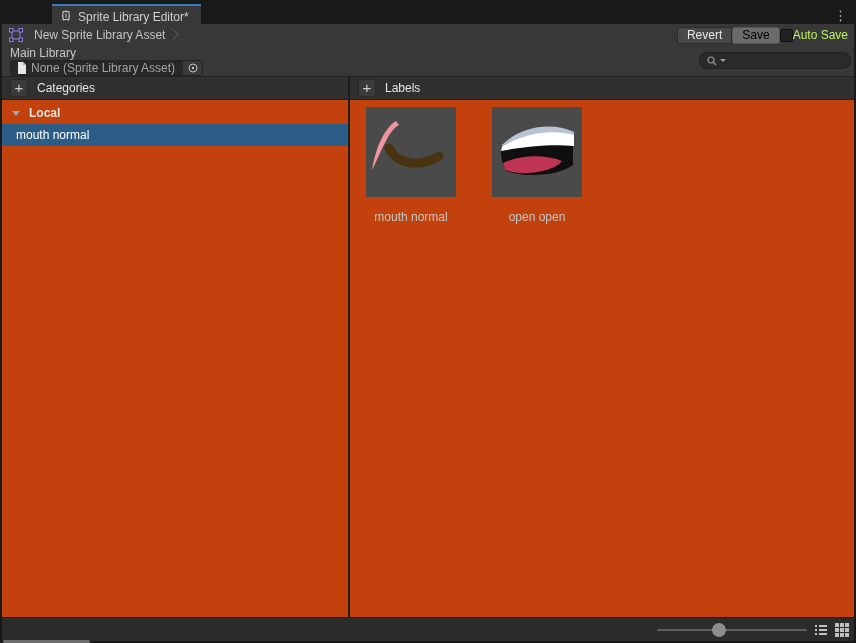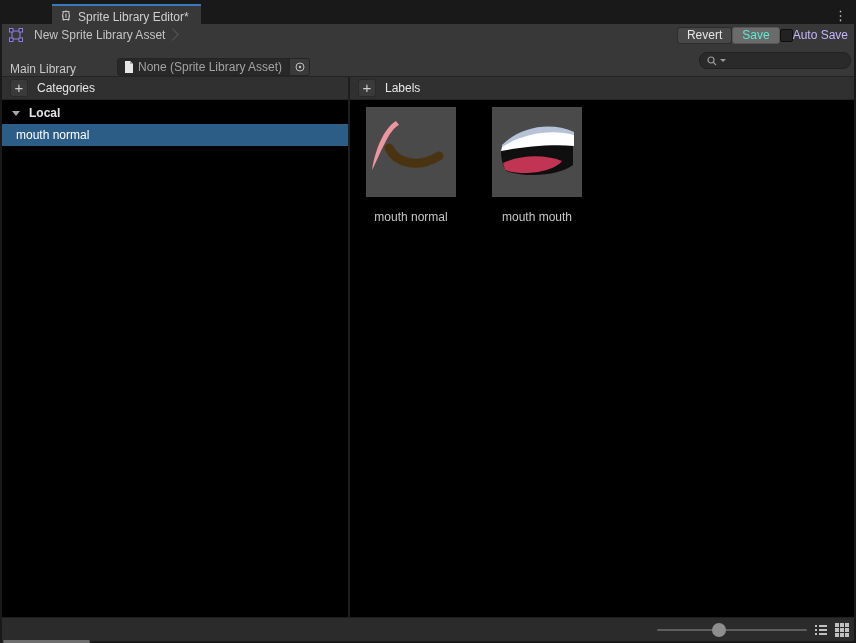--- a/index.html
+++ b/index.html
@@ -39,26 +39,26 @@
   .crumb { position:relative; display:flex; align-items:center; height:20px; padding:0 14px 0 2px; color:#C4C4C4; }
   .crumb::after {
     content:""; position:absolute; right:2px; top:5px; width:8px; height:8px;
     border-top:1px solid #565656; border-right:1px solid #565656; transform:rotate(45deg);
   }
   .toolbar-right { margin-left:auto; display:flex; align-items:center; }
   .btn {
     height:17px; padding:0 9px; border-radius:3px; border:1px solid #2B2B2B;
     font-size:12px; line-height:15px; color:#E4E4E4; background:#484848; cursor:default;
   }
-  .btn.save { background:#6B6B6B; color:#5eead4; border-color:#565656; }
+  .btn.save { background:#6B6B6B; color:#000000; border-color:#565656; }
   .checkbox { width:13px; height:13px; background:#222222; border:1px solid #0E0E0E; border-radius:2px; }
-  .autosave-label { color:#c4b5fd; }
-
-  
-  .mainlib { height:30px; display:flex; align-items:flex-end; padding:0 8px; position:relative; }
+  .autosave-label { color:#bef264; }
+
+  
+  .mainlib { height:30px; display:flex; align-items:flex-start; padding:0 8px; position:relative;flex-direction:column; }
   .mainlib-label { width:107px; color:#C8C8C8; }
   .objfield {
     width:193px; height:18px; background:#282828; border:1px solid #242424; border-radius:3px;
     display:flex; align-items:center; overflow:hidden;
   }
   .objfield .doc { margin:0 4px 0 6px; display:flex; }
   .objfield .val { flex:1; white-space:nowrap; overflow:hidden; color:#a3a3a3; }
   .objpicker { width:20px; height:100%; background:#3A3A3A; display:flex; align-items:center; justify-content:center; border-left:1px solid #242424; }
   .searchbox {
     position:absolute; right:3px; top:6px; width:152px; height:17px;
@@ -72,21 +72,21 @@
   .panels { flex:1; display:flex; border-top:1px solid #242424; }
   .panel { display:flex; flex-direction:column; min-width:0; }
   .panel.left { width:348px; border-right:2px solid #1E1E1E; }
   .panel.right { flex:1; }
   .panel-header { height:23px; background:#303030; border-bottom:1px solid #242424; display:flex; align-items:center; padding:0 8px; gap:9px; }
   .addbtn {
     width:18px; height:18px; background:#3A3A3A; border:1px solid #2A2A2A; border-radius:3px;
     color:#CFCFCF; font-size:15px; line-height:15px; text-align:center; cursor:default;
   }
   .panel-title { color:#e5e5e5; }
-  .panel-body { flex:1; background:#000000; overflow:hidden; }
+  .panel-body { flex:1; background:#c2410c; overflow:hidden; }
 
   
   .foldout-row { height:22px; display:flex; align-items:center; padding-left:10px; margin-top:2px; }
   .tri-down { width:0; height:0; border-left:4px solid transparent; border-right:4px solid transparent; border-top:5px solid #A8A8A8; margin-right:9px; }
   .group-label { color:#E2E2E2; font-weight:bold; }
   .category-row { height:22px; line-height:22px; padding-left:14px; color:#FFFFFF; background:var(--selection-blue,#2C5D87); }
 
   
   .labels-grid { display:flex; gap:36px; padding:7px 0 0 16px; }
   .label-cell { width:90px; }
@@ -215,21 +215,21 @@
             </div>
 
             <div class="label-cell">
               <svg class="thumb" viewBox="0 0 90 90">
                 <rect width="90" height="90" fill="#4A4A4A"></rect>
                 <path d="M9 44 C 30 38, 62 35, 81 38 L 81 58 C 70 67, 38 72, 14 64 C 10 57, 9 50, 9 44 Z" fill="#0F0F0F"></path>
                 <path d="M11 56 C 28 48, 52 47, 70 54 C 63 64, 32 70, 13 63 Z" fill="#C13453"></path>
                 <path d="M10 38 C 28 20, 58 14, 82 25 L 82 32 C 60 24, 32 27, 10 42 Z" fill="#B6C3D6"></path>
                 <path d="M10 40 C 32 26, 60 22, 82 28 L 82 39 C 58 37, 30 40, 9 44 Z" fill="#FFFFFF"></path>
               </svg>
-              <div class="sprite-name">mouth mouth</div>
+              <div class="sprite-name">open open</div>
             </div>
 
 
           </div>
         </div>
       </div>
     </div>
 
     <div class="bottombar">
       <div class="slider">

